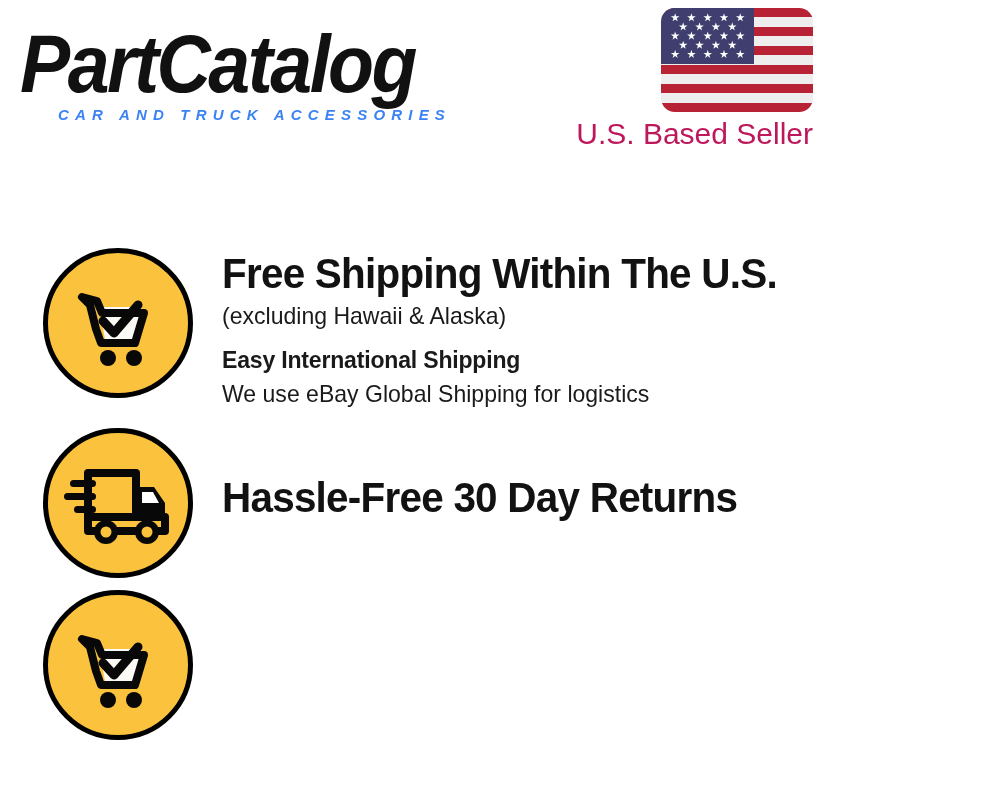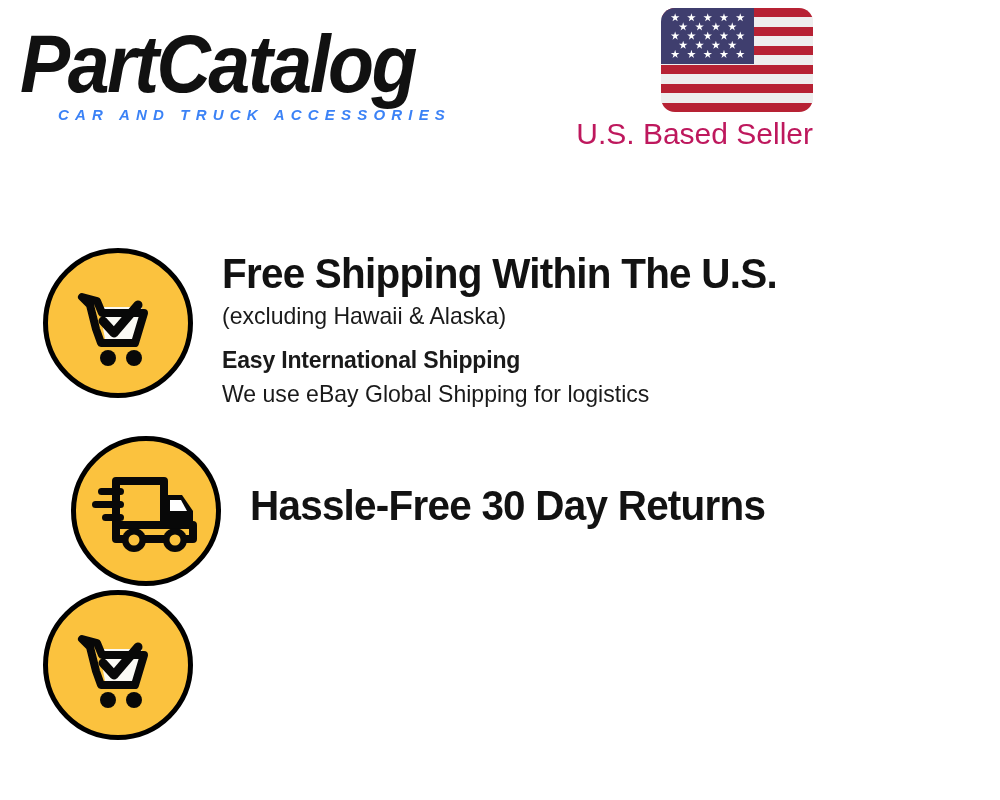--- a/index.html
+++ b/index.html
@@ -138,21 +138,21 @@
   }
 
   .feature {
     position: absolute;
     left: 0;
     width: 1000px;
     display: flex;
     align-items: flex-start;
   }
   .feature.row-0 { top: 8px;   height: 170px; }
-  .feature.row-1 { top: 196px; height: 170px; padding-left: 28px; }
+  .feature.row-1 { top: 188px; height: 170px; }
   .feature.row-2 { top: 350px; height: 170px; }
 
   .icon-badge {
     flex: 0 0 auto;
     width: 150px;
     height: 150px;
     margin-left: 43px;
     border-radius: 50%;
     background: #fbc23e;
     border: 5px solid #000000;

